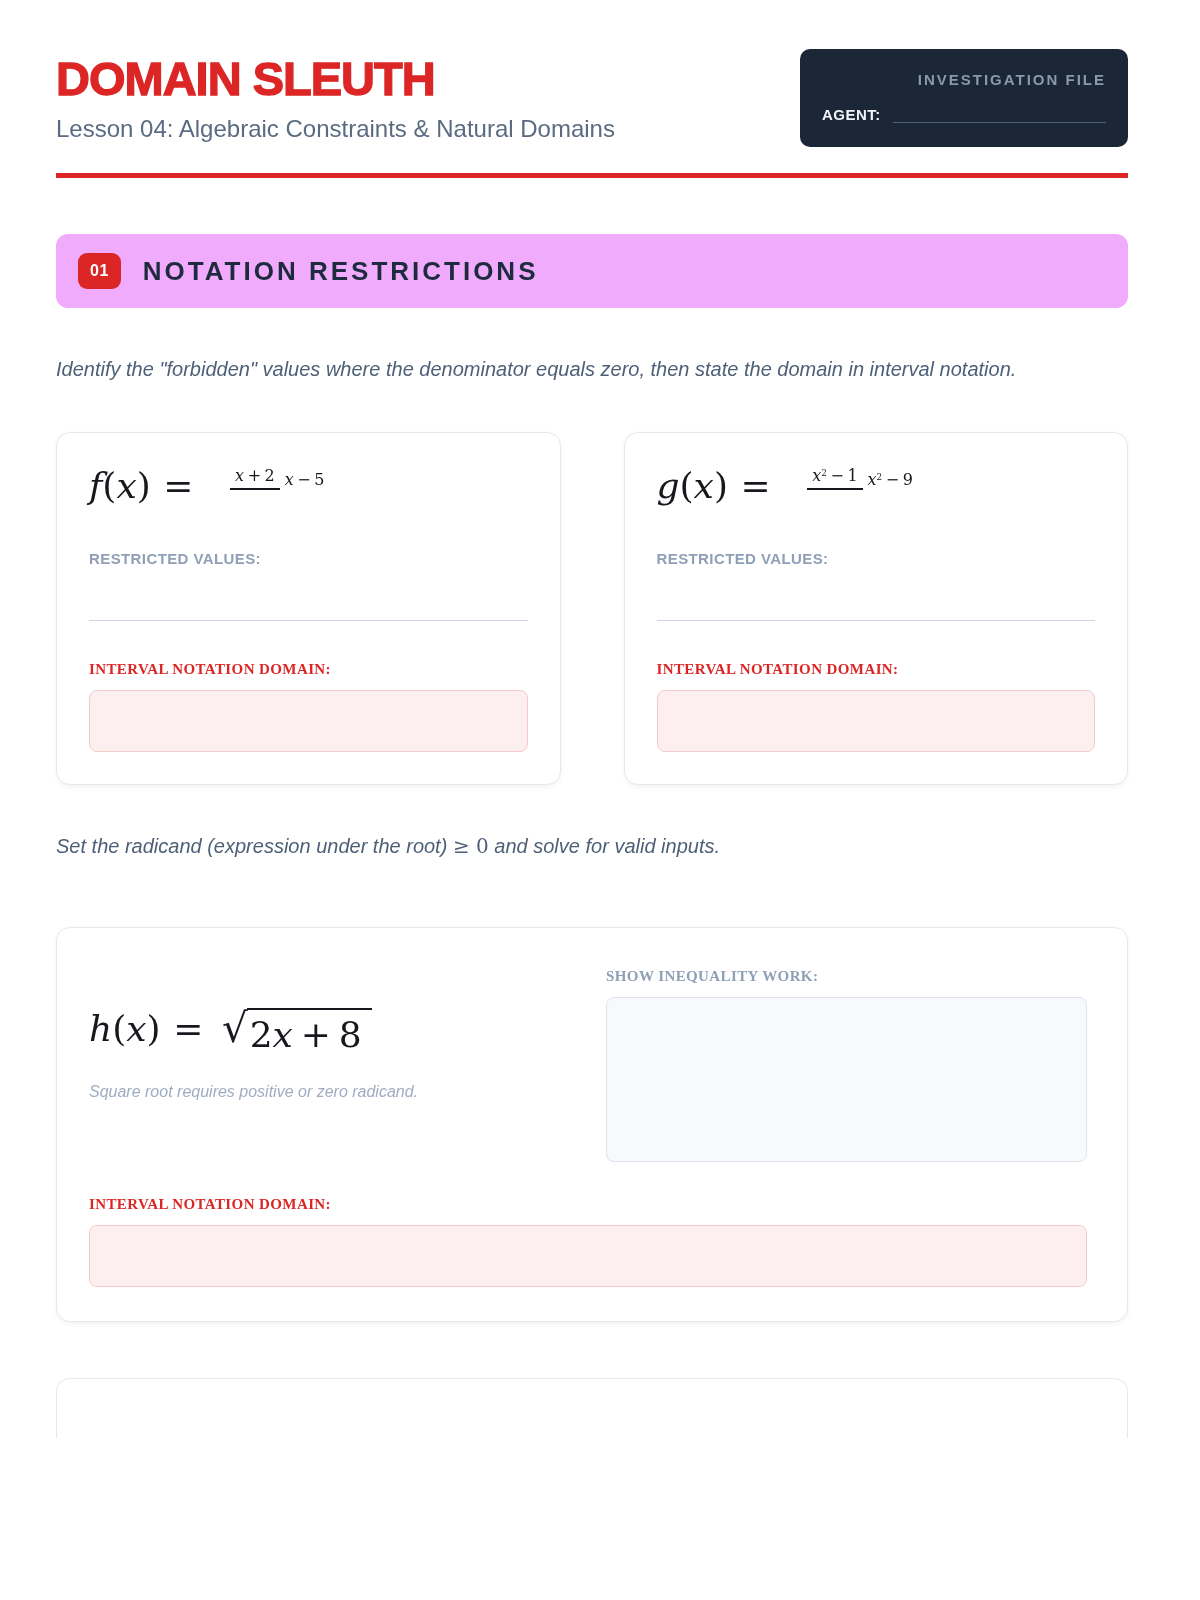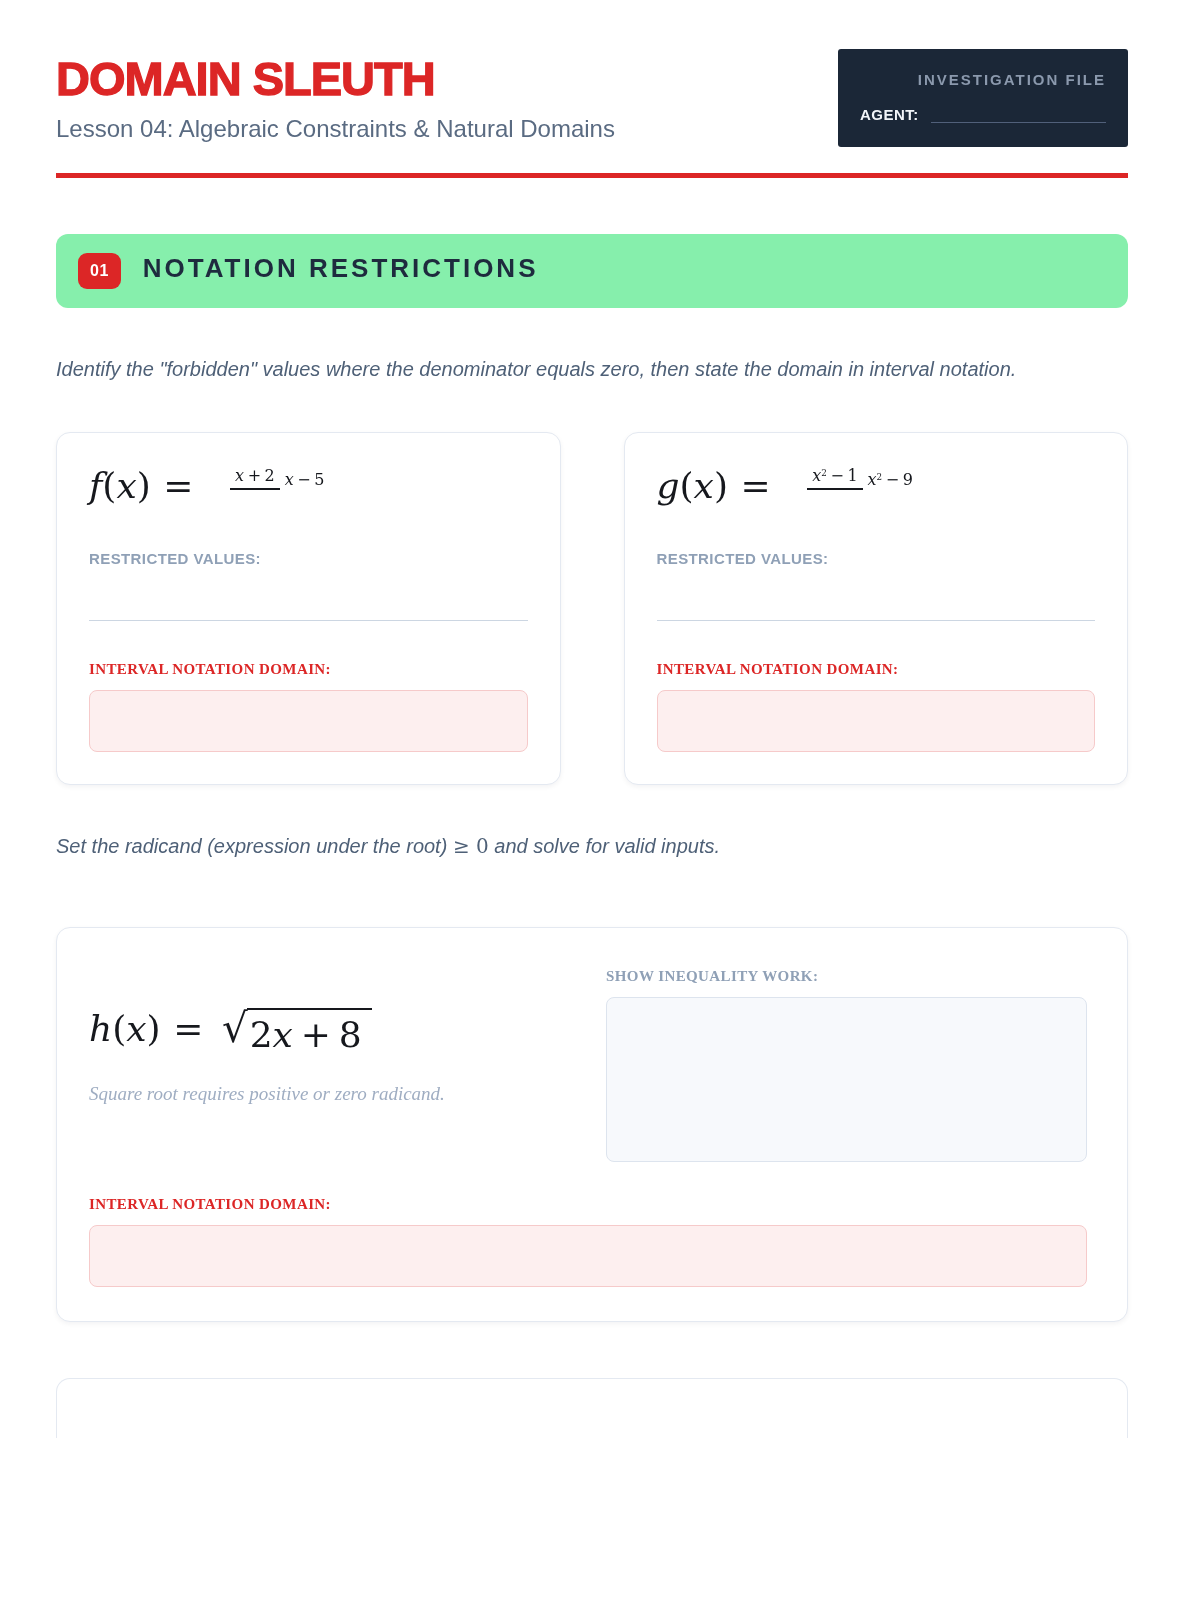--- a/index.html
+++ b/index.html
@@ -23,37 +23,37 @@
   .page{width:1072px;margin:0 0 0 56px;padding-top:55px;}
 
   
   .masthead{display:flex;justify-content:space-between;align-items:flex-start;gap:28px;}
   .title-block h1{
     font-size:47px;line-height:1.02;font-weight:900;color:var(--accent-red);
     letter-spacing:-1px;-webkit-text-stroke:1.3px var(--accent-red);
   }
   .subtitle{margin-top:12px;font-size:24px;color:var(--subtitle);}
   .file-box{
-    width:290px;background:var(--navy);border-radius:3px;
+    width:328px;background:var(--navy);border-radius:10px;
     padding:22px 22px 24px;margin-top:-6px;
   }
   .file-tag{
     text-align:right;font-size:15px;font-weight:bold;letter-spacing:2px;
     color:#8b99ad;
   }
   .agent-row{display:flex;align-items:flex-end;margin-top:18px;}
   .agent-label{color:#f2f5f9;font-size:15px;font-weight:bold;letter-spacing:.5px;}
   .agent-line{flex:1;margin-left:12px;border-bottom:1.5px solid #51607a;height:16px;}
 
   .red-rule{margin-top:26px;height:5px;background:var(--accent-red);}
 
   
   .section-header{
-    margin-top:56px;display:flex;align-items:flex-start;gap:22px;
-    background:#86efac;border-radius:12px;padding:19px 22px;
+    margin-top:56px;display:flex;align-items:center;gap:22px;
+    background:#f0abfc;border-radius:12px;padding:19px 22px;
   }
   .badge{
     background:var(--accent-red);color:#ffffff;font-weight:bold;font-size:16px;
     border-radius:9px;padding:10px 12px;line-height:1;letter-spacing:.5px;
   }
   .section-title{
     font-size:26px;font-weight:bold;letter-spacing:3px;color:var(--heading);
   }
   .sh2{margin-top:70px;}
 
@@ -96,21 +96,21 @@
     margin-top:12px;height:62px;border-radius:8px;
     background:var(--pink-bg);border:1.5px solid var(--pink-border);
   }
 
   
   .wide-card{
     margin-top:66px;padding:26px 40px 34px 32px;
     display:grid;grid-template-columns:1fr 1fr;column-gap:36px;
   }
   .col-left .formula{margin-top:54px;}
-  .hint-caption{margin-top:28px;font-size:19px;font-style:italic;color:#9fadc2;font-family:Liberation Serif, serif;}
+  .hint-caption{margin-top:28px;font-size:16px;font-style:italic;color:#9fadc2;}
   .lbl-work{margin-top:14px;font-family:Liberation Serif, serif;}
   .work-box{
     margin-top:12px;height:165px;border-radius:8px;
     background:var(--work-bg);border:1.5px solid var(--work-border);
   }
   .card-bottom{grid-column:1 / -1;}
   .card-bottom .lbl-interval{margin-top:34px;}
 
   .next-card-preview{
     margin-top:56px;height:60px;background:#ffffff;

